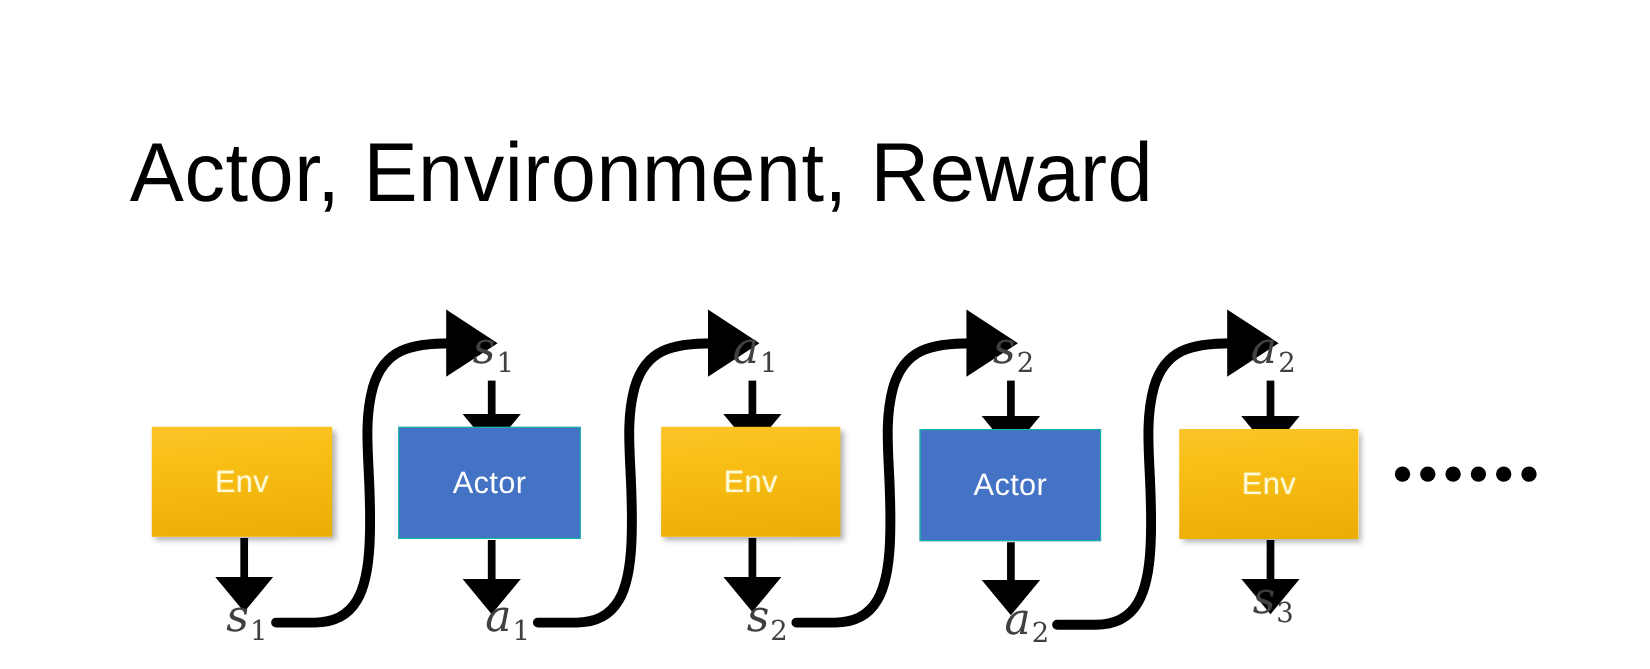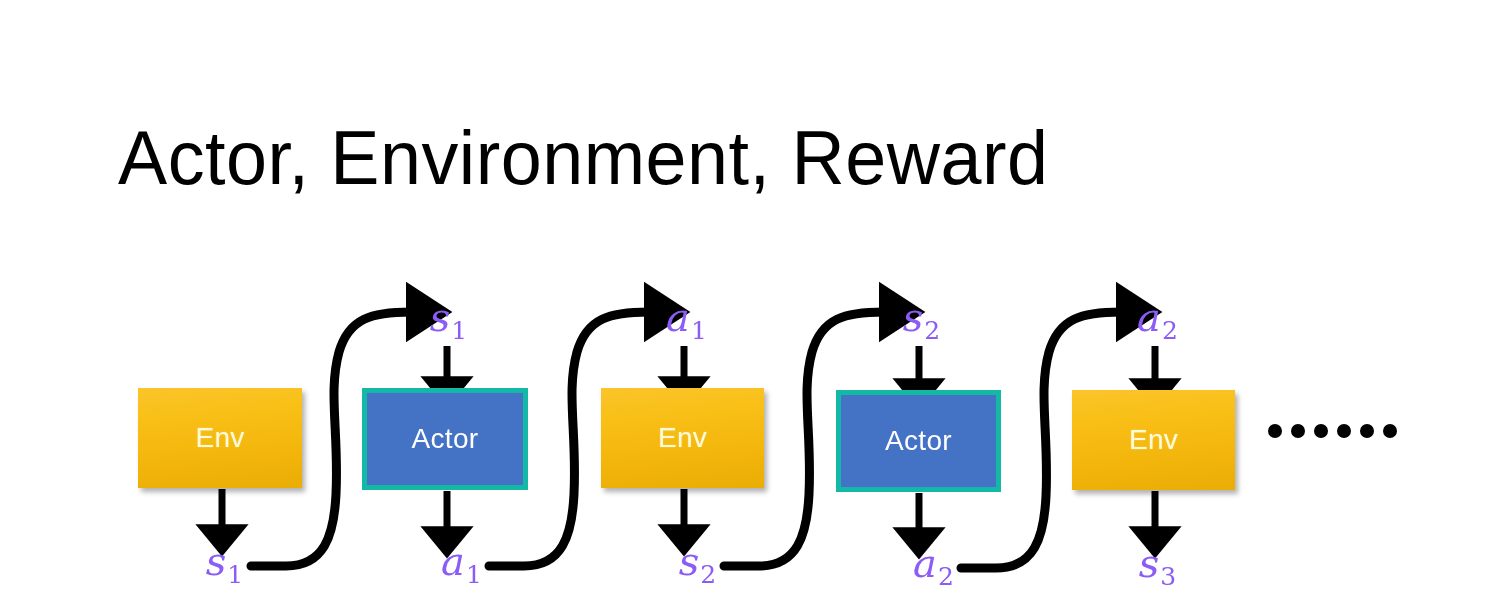--- a/index.html
+++ b/index.html
@@ -61,34 +61,34 @@
   .node.env {
     background: linear-gradient(175deg, #FBC42A 0%, #F9C018 26%, #F2B40A 72%, #E9AD06 100%);
     box-shadow: 3px 4px 5px rgba(0,0,0,0.30);
   }
   .node.env .node-label {
     color: #FDFBD8;
     text-shadow: 0 0 2px rgba(255,255,255,0.35);
   }
   .node.actor {
     background: #4472C4;
-    border: 5px solid #14b8a6;
+    border: 1px solid #14b8a6;
   }
   .node.actor .node-label {
     color: #FFFFFF;
   }
 
   
   .mathlabel {
     position: absolute;
     font-family: "DejaVu Serif", "Liberation Serif", serif;
     font-style: italic;
     font-size: 40px;
     line-height: 1;
-    color: #8b5cf6;
+    color: #404040;
     white-space: nowrap;
     transform: translate(-50%, 0);
   }
   .mathlabel .sub {
     font-size: 25px;
     font-style: normal;
     position: relative;
     top: 8px;
     left: 1px;
     letter-spacing: 0;
@@ -196,21 +196,21 @@
   </div>
   <div class="mathlabel" style="left:461px; top:541px;">
     <span>a</span><span class="sub">1</span>
   </div>
   <div class="mathlabel" style="left:697px; top:541px;">
     <span>s</span><span class="sub">2</span>
   </div>
   <div class="mathlabel" style="left:933px; top:543px;">
     <span>a</span><span class="sub">2</span>
   </div>
-  <div class="mathlabel" style="left:1157px; top:543px;">
+  <div class="mathlabel" style="left:1157px; top:524px;">
     <span>s</span><span class="sub">3</span>
   </div>
 
   <div id="ellipsis">
     <span class="dotgroup">
       <span class="dot"></span>
       <span class="dot"></span>
       <span class="dot"></span>
     </span>
     <span class="dotgroup">

